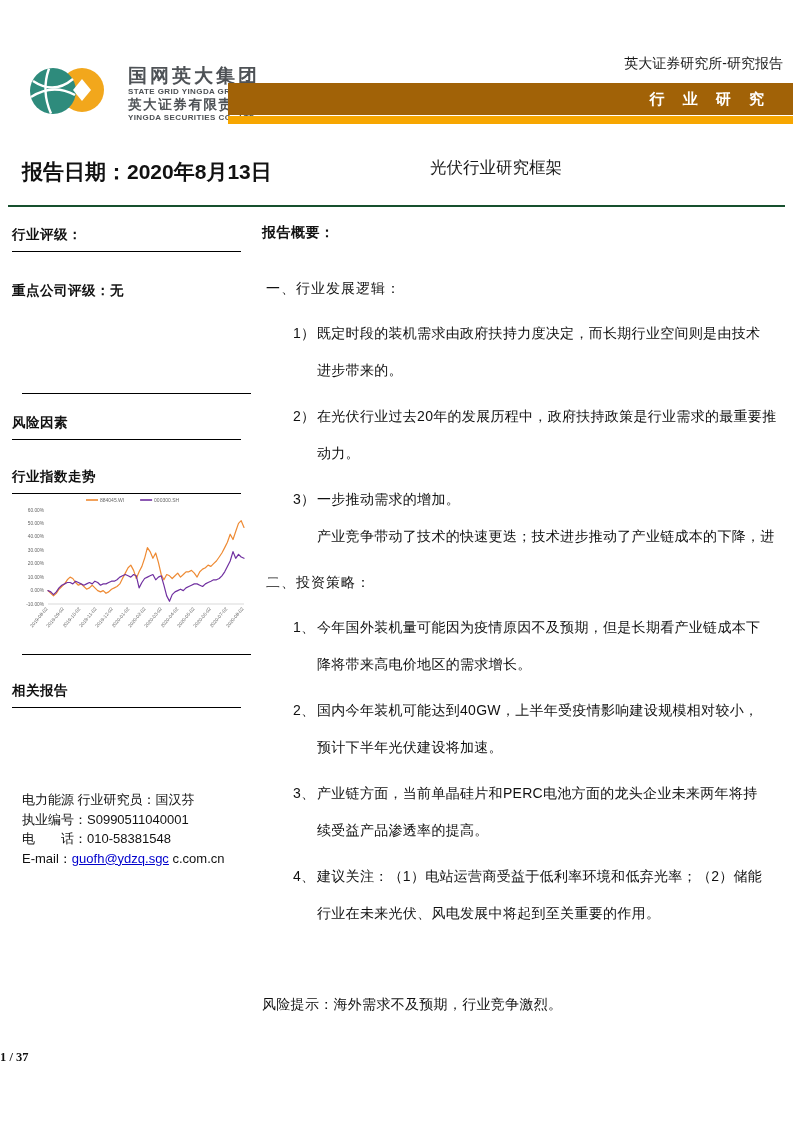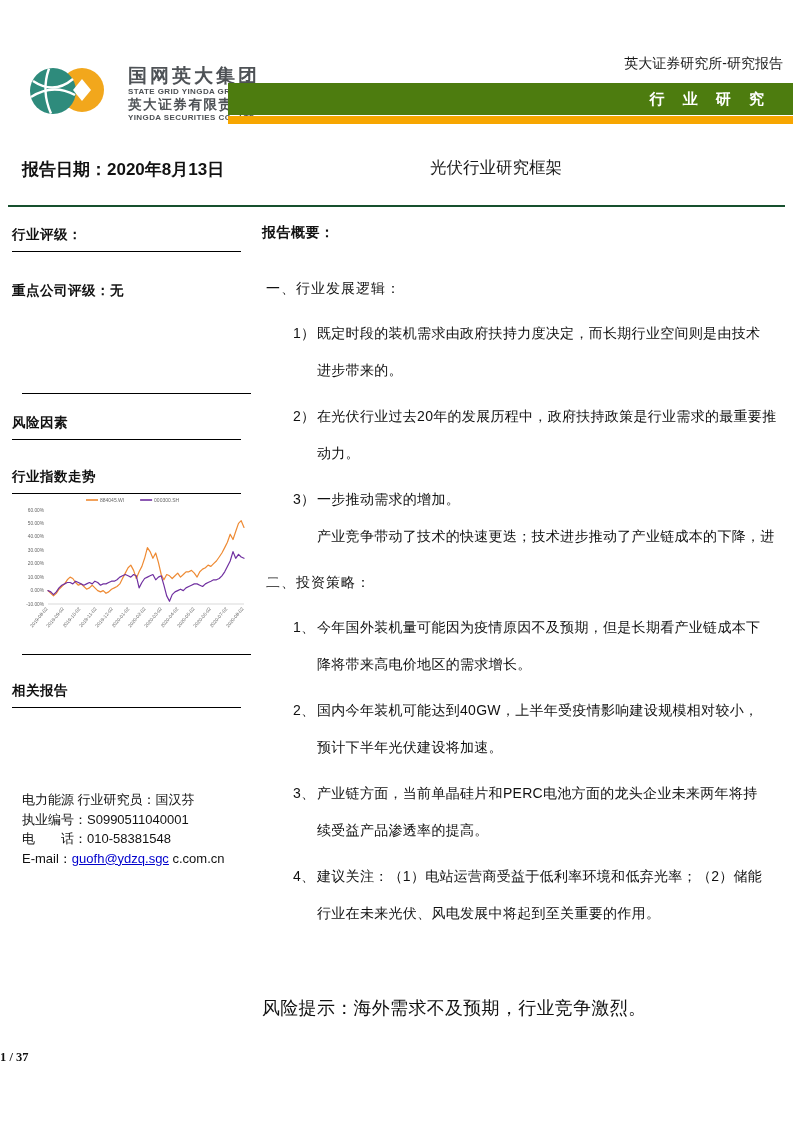--- a/index.html
+++ b/index.html
@@ -13,38 +13,38 @@
   .logo-mark{width:80px;height:54px;}
   .logo-text{margin-left:20px;color:#4e5256;line-height:1.08;margin-top:2px;}
   .logo-cn-big{font-size:19px;font-weight:bold;letter-spacing:3px;}
   .logo-en-small{font-size:8px;font-weight:bold;letter-spacing:0.4px;margin-top:1px;}
   .logo-cn-mid{font-size:13.5px;font-weight:bold;letter-spacing:1.6px;margin-top:2px;}
   .institute-line{position:absolute;right:10px;top:55px;font-size:14px;font-weight:normal;color:#1a1a1a;}
   .green-banner{position:absolute;left:228px;right:0;top:83px;height:32px;
     display:flex;align-items:center;justify-content:flex-end;padding-right:22px;box-sizing:border-box;}
   .green-banner span{color:#fff;font-size:15px;font-weight:bold;letter-spacing:7px;}
   .yellow-stripe{position:absolute;left:228px;right:0;top:116px;height:8px;}
-  .report-date{position:absolute;left:22px;top:158px;font-size:17px;font-weight:bold;}
+  .report-date{position:absolute;left:22px;top:158px;font-size:21px;font-weight:bold;}
   .report-title{position:absolute;left:430px;top:157px;font-size:16.5px;color:#1a1a1a;}
   .top-rule{position:absolute;left:8px;right:8px;top:205px;height:0;border-top:2.5px solid #17502e;}
   
   .sb-label{position:absolute;left:12px;width:229px;font-size:13.5px;font-weight:bold;
     letter-spacing:0.5px;box-sizing:border-box;}
   .sb-underlined{border-bottom:1.5px solid #000;padding-bottom:7px;}
   .sb-rule{position:absolute;left:22px;width:229px;border-top:1.5px solid #000;}
   .chart-box{position:absolute;left:14px;top:492px;width:240px;height:158px;}
   .analyst{position:absolute;left:22px;top:790px;font-size:13px;line-height:19.5px;color:#111;}
   .analyst a{color:#0000cc;text-decoration:underline;}
   
   .main-col{position:absolute;left:262px;top:222px;width:524px;font-size:14px;}
   .m-label{font-weight:bold;font-size:14px;line-height:20px;margin-bottom:28px;letter-spacing:0.5px;}
   .m-heading{font-size:14px;line-height:37px;margin:8px 4px;letter-spacing:1px;}
   .m-item{position:relative;padding-left:55px;margin-bottom:9px;line-height:37px;letter-spacing:0.3px;}
   .m-item .marker{position:absolute;left:31px;top:0;}
-  .risk-note{position:absolute;left:262px;top:996px;font-size:18px;letter-spacing:0.3px;}
+  .risk-note{position:absolute;left:262px;top:996px;font-size:14px;letter-spacing:0.3px;}
   .page-num{position:absolute;left:0;right:0;top:1050px;
     font-family:"Liberation Serif","DejaVu Serif",serif;font-weight:bold;font-size:12.5px;}
 </style>
 </head>
 <body>
 
 <div class="logo-wrap">
   <svg class="logo-mark" viewBox="0 0 80 54">
     <circle cx="54" cy="26" r="22" fill="#f2a71c"></circle>
     <circle cx="25" cy="27" r="23" fill="#2e8b7c"></circle>
@@ -56,21 +56,21 @@
   <div class="logo-text">
     <div class="logo-cn-big">国网英大集团</div>
     <div class="logo-en-small">STATE GRID YINGDA GROUP</div>
     <div class="logo-cn-mid">英大证券有限责任公司</div>
     <div class="logo-en-small">YINGDA SECURITIES CO., LTD.</div>
   </div>
 </div>
 
 <div class="institute-line">英大证券研究所-研究报告</div>
 
-<div class="green-banner" style="background:#4d7c0f;">
+<div class="green-banner" style="background:#a16207;">
   <span>行 业 研 究</span>
 </div>
 <div class="yellow-stripe" style="background:#f7a600;"></div>
 
 <div class="report-date">报告日期：2020年8月13日</div>
 <div class="report-title">光伏行业研究框架</div>
 <div class="top-rule"></div>
 
 <div class="sb-label sb-underlined" style="top:226px;">行业评级：</div>
 <div class="sb-label" style="top:282px;">重点公司评级：无</div>

